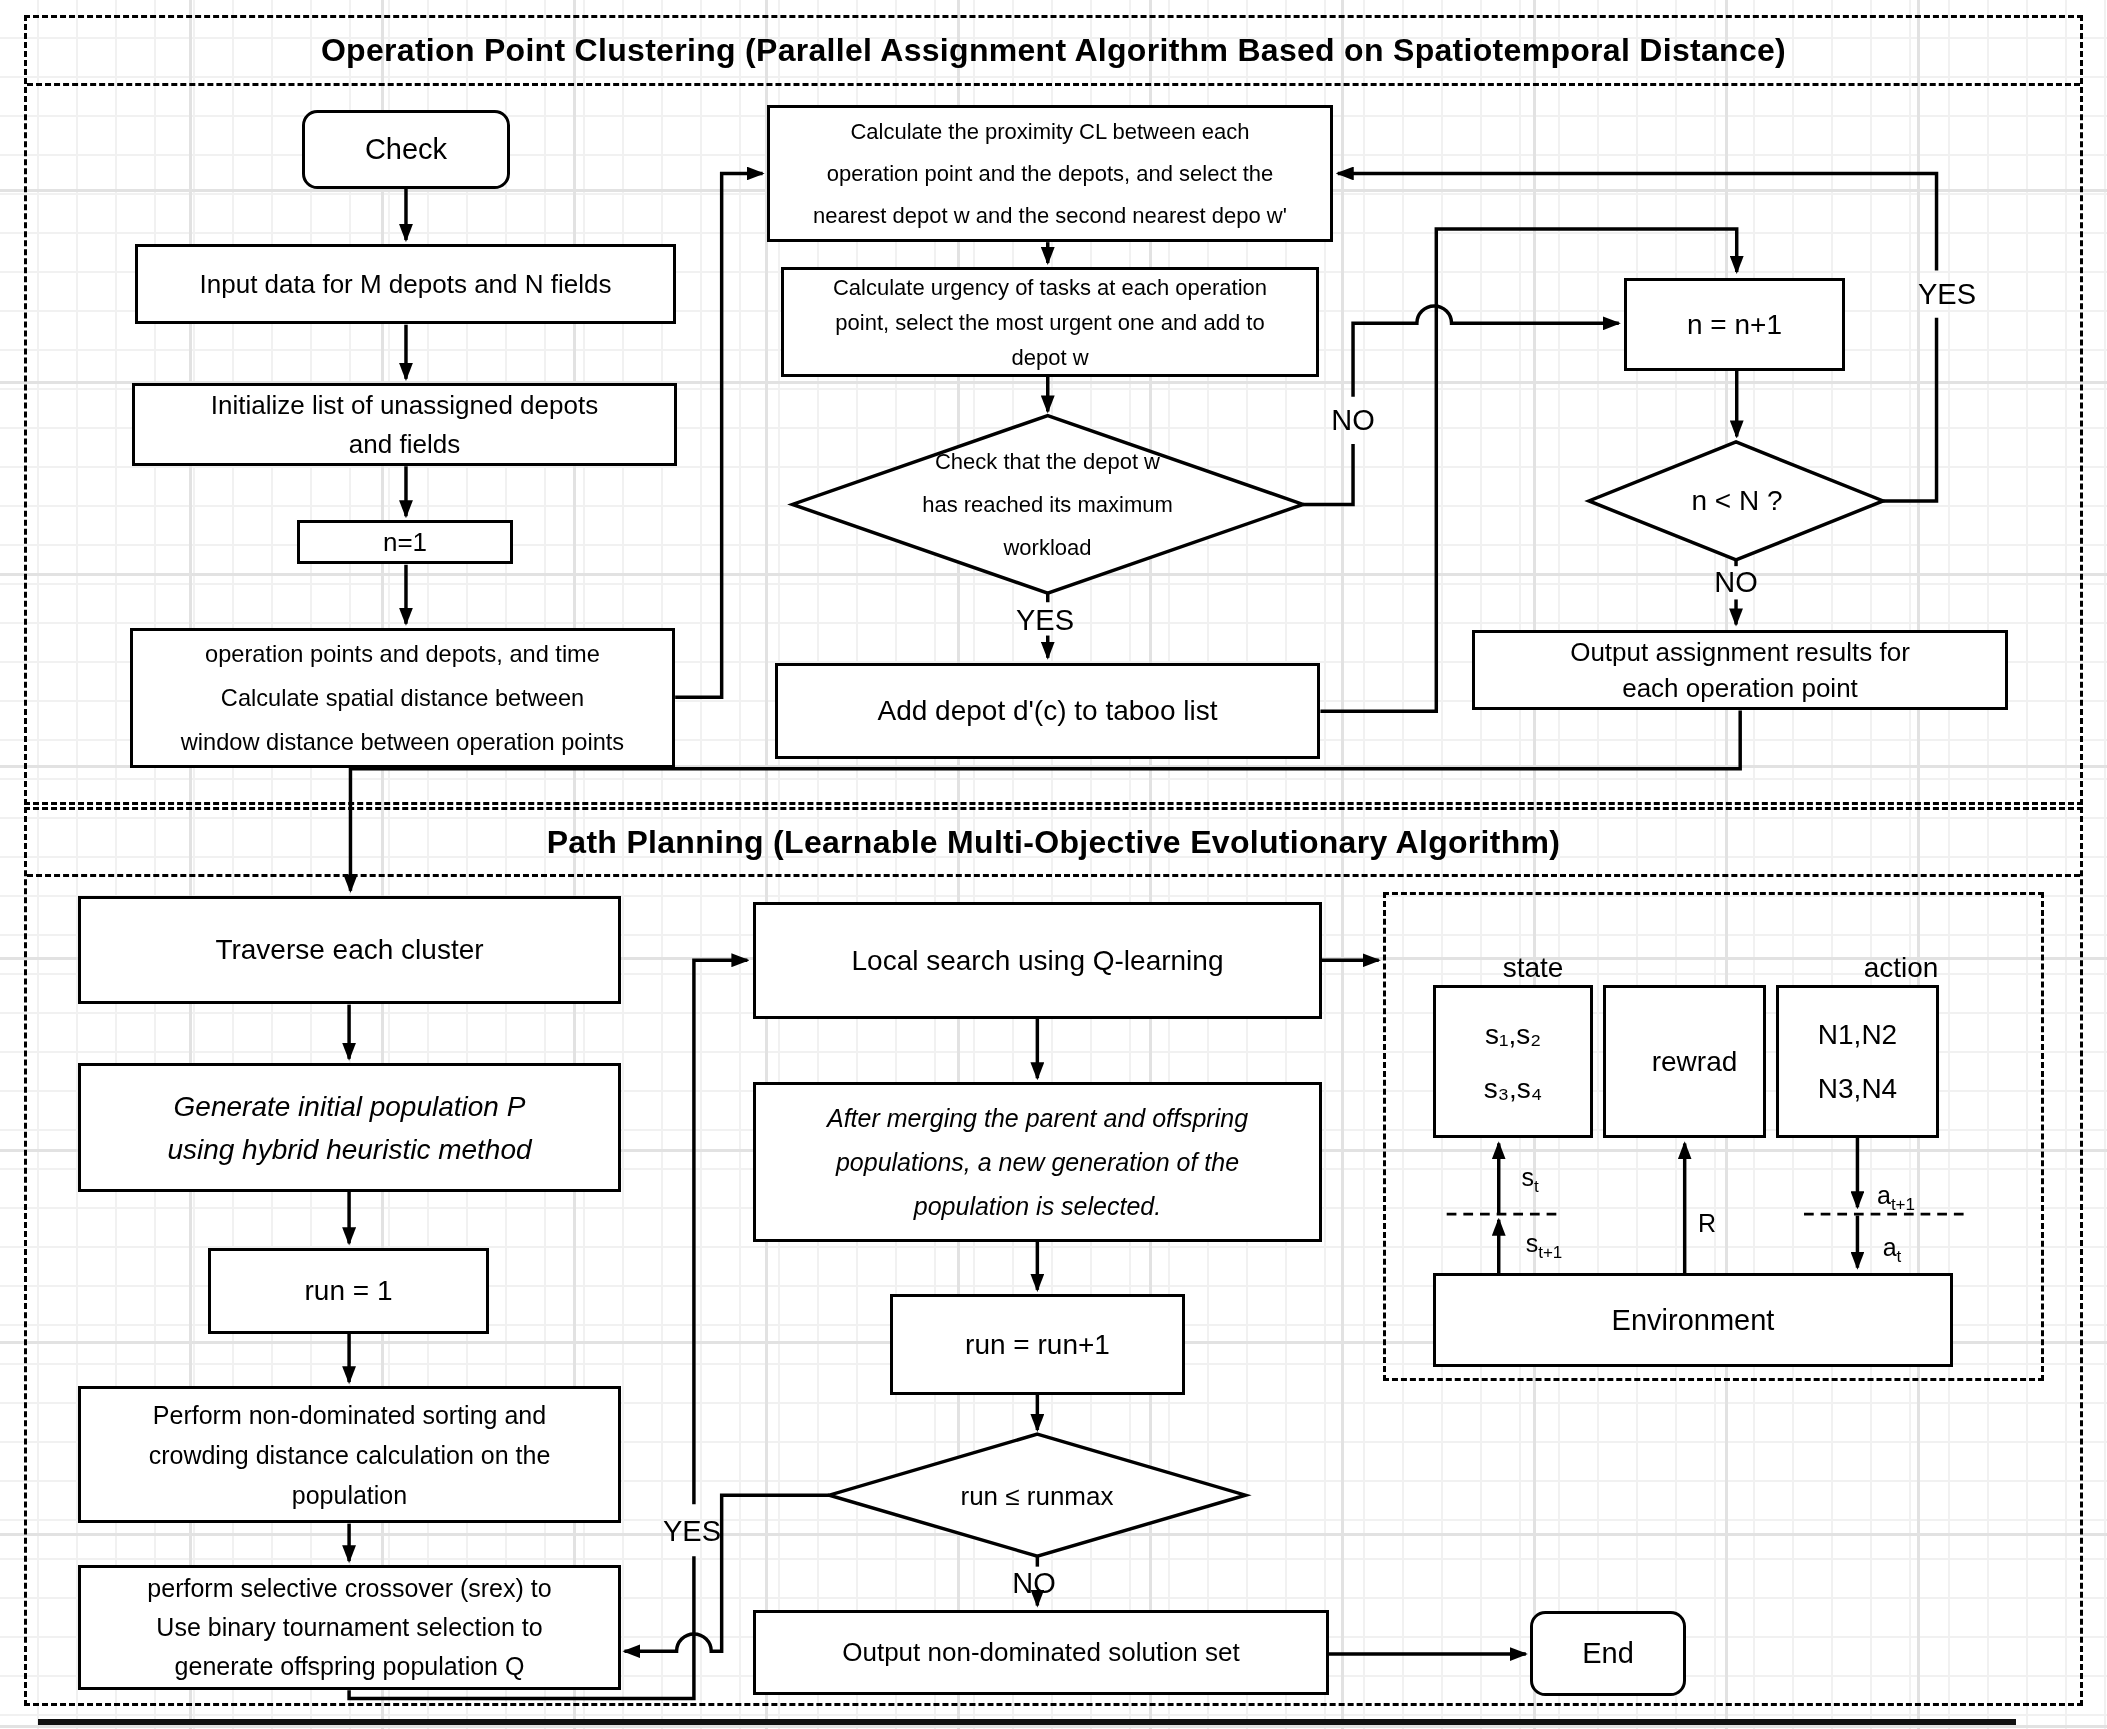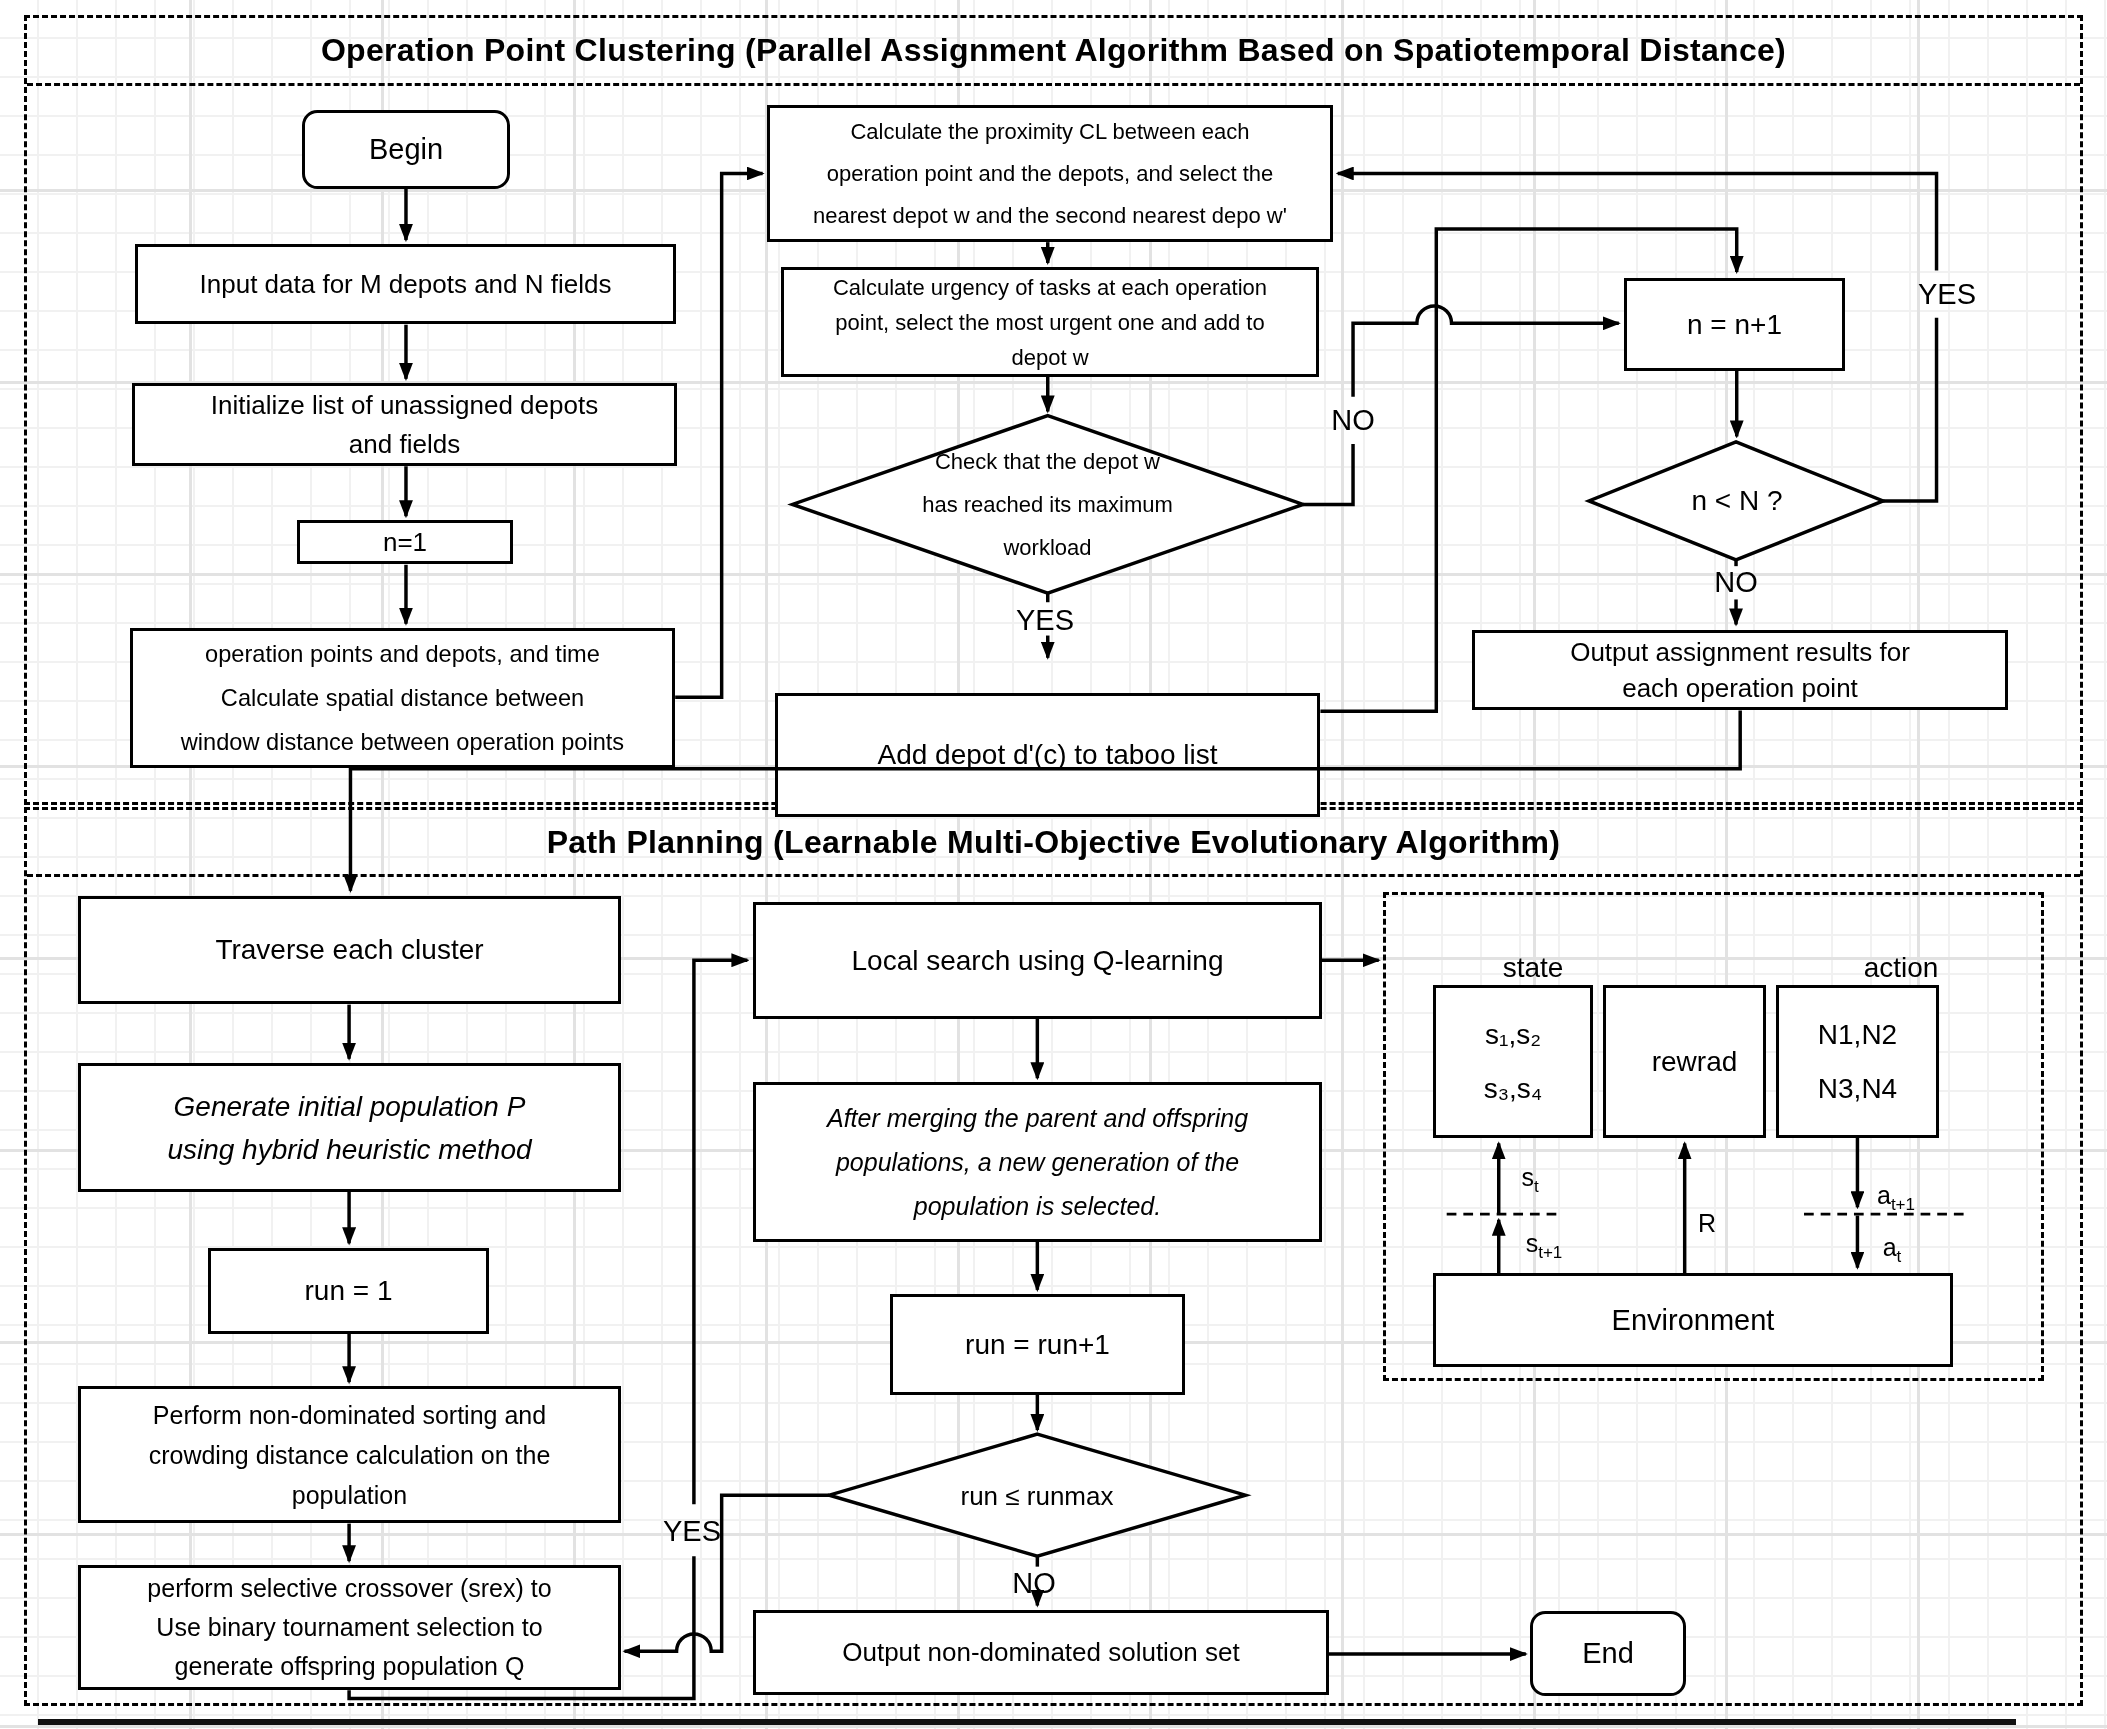--- a/index.html
+++ b/index.html
@@ -48,21 +48,21 @@
     </div>
   </div>
 
   <div class="section" style="left:24px;top:807px;width:2059px;height:899px;">
     <div class="titleband" style="height:64px;">
       <span class="titletext">Path Planning  (Learnable Multi-Objective Evolutionary Algorithm)</span>
     </div>
   </div>
 
   <div class="box rounded f42" style="left:302px;top:110px;width:208px;height:79px;">
-    <div>Begin</div>
+    <div>Check</div>
   </div>
 
   <div class="box f38" style="left:135px;top:244px;width:541px;height:80px;">
     <div>Input data for M depots and N fields</div>
   </div>
 
   <div class="box f38" style="left:132px;top:383px;width:545px;height:83px;">
     <div>Initialize list of unassigned depots</div>
     <div>and fields</div>
   </div>
@@ -82,21 +82,21 @@
     <div>operation point and the depots, and select the</div>
     <div>nearest depot w  and the second nearest depo w'</div>
   </div>
 
   <div class="box f32" style="left:781px;top:267px;width:538px;height:110px;line-height:35px;">
     <div>Calculate urgency of tasks at each operation</div>
     <div>point, select the most urgent one and add to</div>
     <div>depot w</div>
   </div>
 
-  <div class="box f40" style="left:775px;top:693px;width:545px;height:124px;">
+  <div class="box f40" style="left:775px;top:663px;width:545px;height:96px;">
     <div>Add depot d'(c) to taboo list</div>
   </div>
 
   <div class="box f40" style="left:1624px;top:278px;width:221px;height:93px;">
     <div>n = n+1</div>
   </div>
 
   <div class="box f38" style="left:1472px;top:630px;width:536px;height:80px;line-height:36px;">
     <div>Output assignment results for</div>
     <div>each operation point</div>

